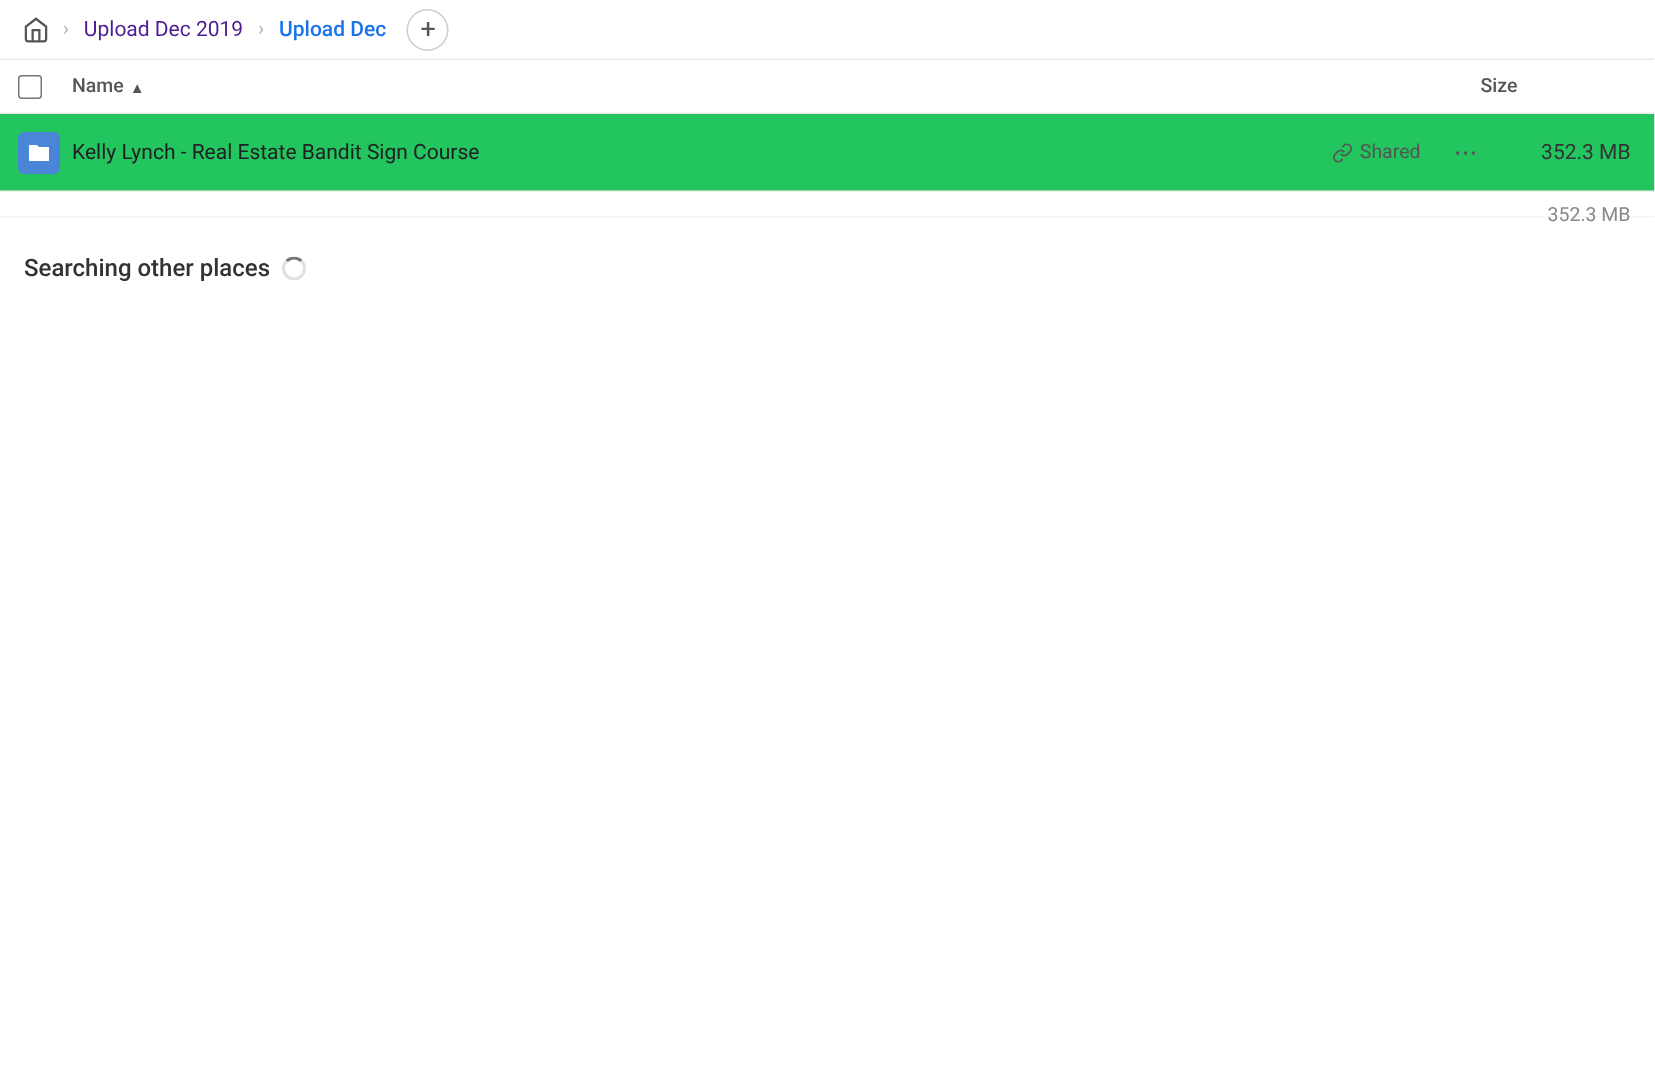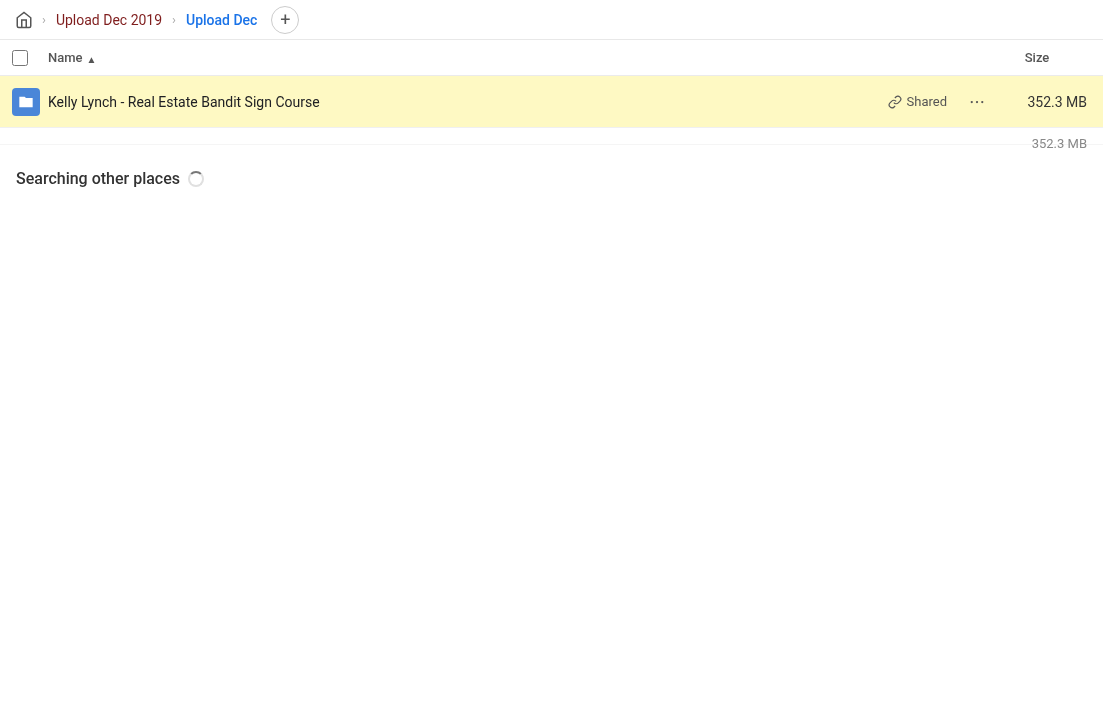--- a/index.html
+++ b/index.html
@@ -32,21 +32,21 @@
     }
 
     .breadcrumb-separator {
       color: #aaa;
       font-size: 13px;
       margin: 0 2px;
     }
 
     .breadcrumb-item {
       font-size: 14px;
-      color: #7f1d1d;
+      color: #4c1d95;
       cursor: pointer;
       padding: 2px 4px;
       border-radius: 3px;
     }
     .breadcrumb-item.active {
       color: #1a73e8;
       font-weight: 500;
       text-align: right;
     }
 
@@ -88,38 +88,38 @@
       align-items: flex-end;
       gap: 4px;
       font-size: 13px;
       color: #555;
       font-weight: 500;
       cursor: pointer;
     }
 
     .col-size {
       width: 100px;
-      text-align: center;
+      text-align: left;
       font-size: 13px;
       color: #555;
       font-weight: 500;
     }
 
     .sort-arrow {
       font-size: 10px;
       color: #555;
     }
 
     
     .file-row {
       display: flex;
       align-items: center;
       padding: 8px 16px 8px 12px;
       border-bottom: 1px solid #f0f0f0;
-      background: #fef9c3;
+      background: #22c55e;
       min-height: 52px;
     }
 
     .file-icon-wrap {
       width: 36px;
       flex-shrink: 0;
       display: flex;
       align-items: center;
       justify-content: flex-start;
     }

